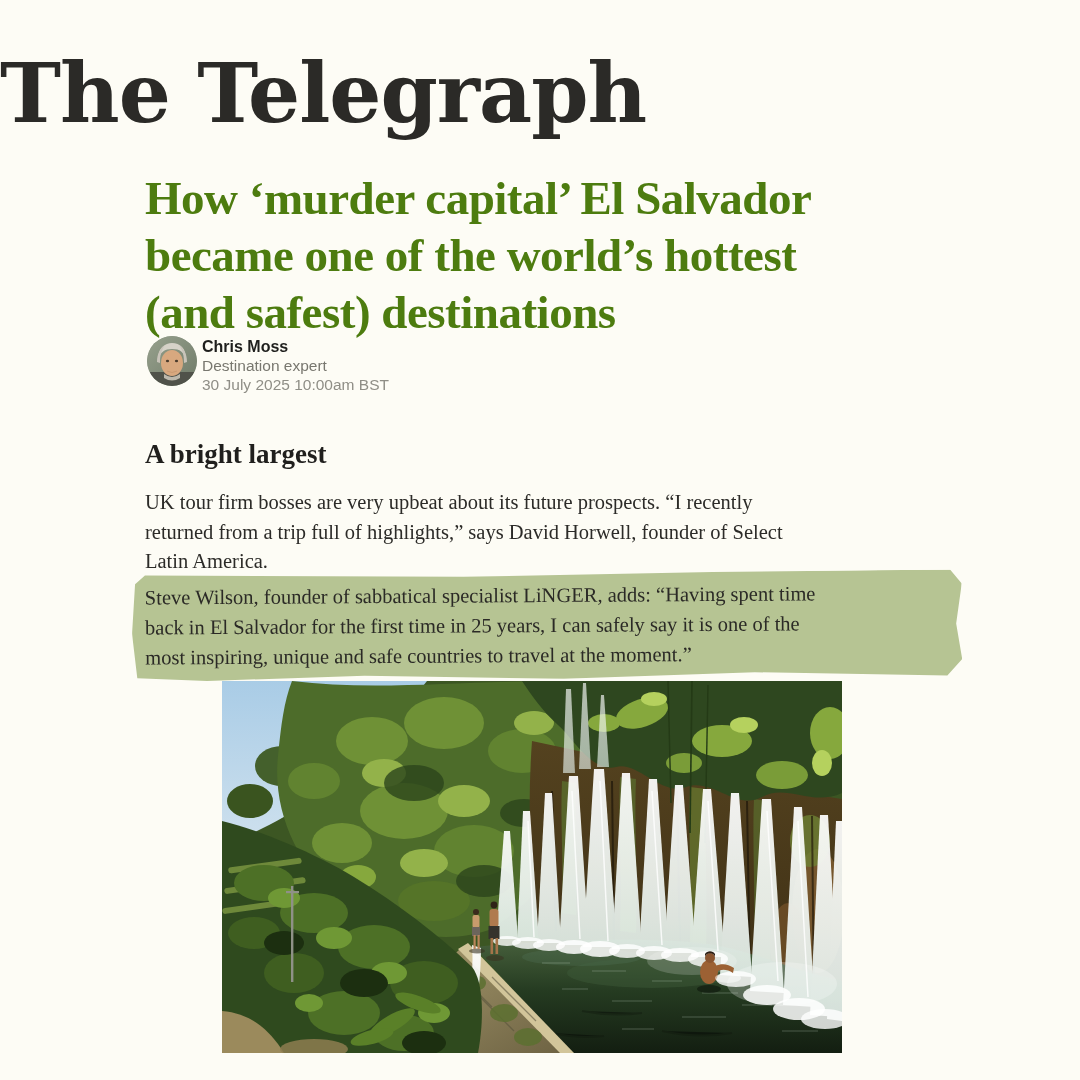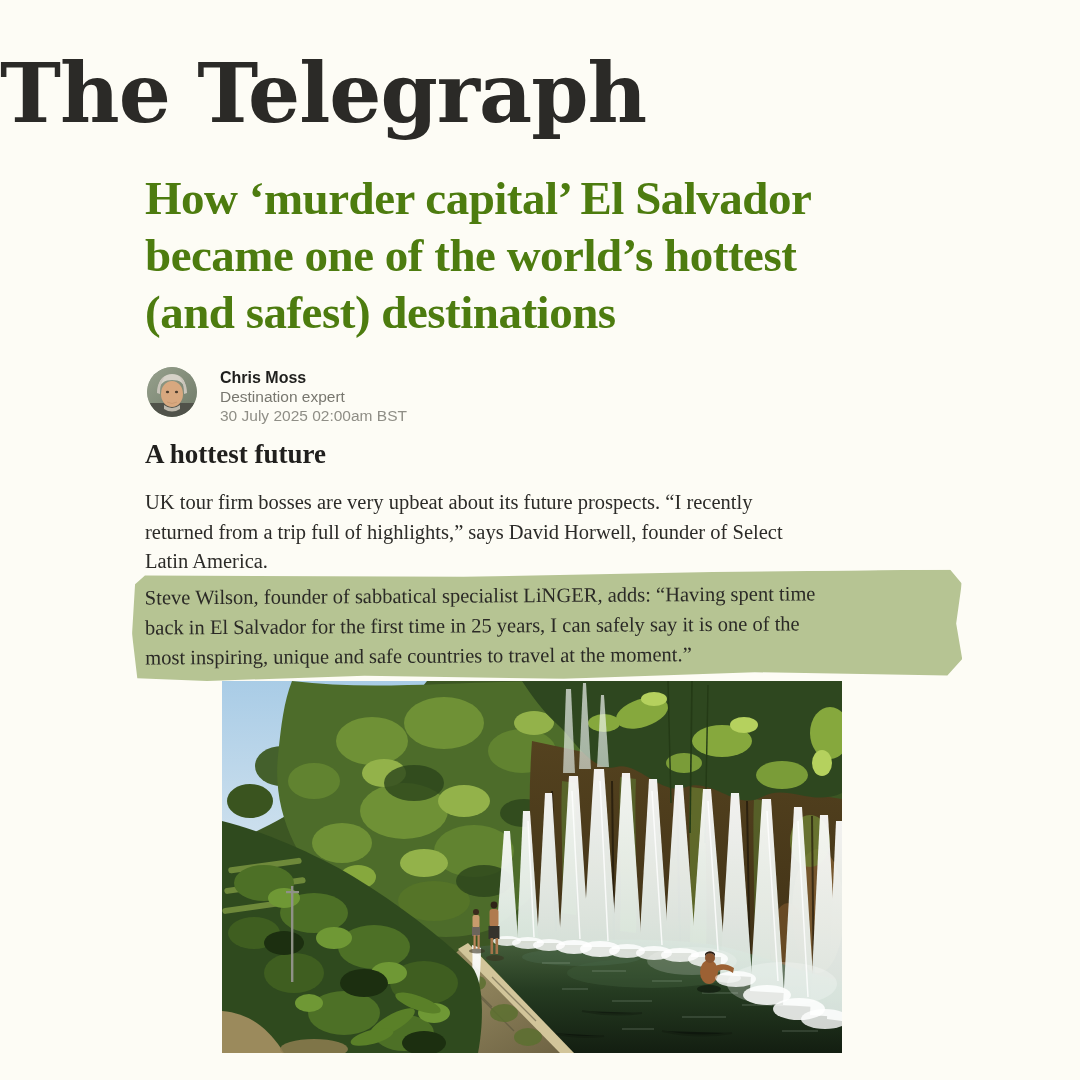--- a/index.html
+++ b/index.html
@@ -18,21 +18,21 @@
     font-weight:bold;font-size:82px;line-height:1;color:#2b2a27;
     letter-spacing:-1px;
   }
   .headline{
     position:absolute;left:145px;top:170px;width:800px;margin:0;
     font-family:"Liberation Serif","DejaVu Serif",serif;
     font-weight:700;font-size:47px;line-height:57px;color:#4d7c0f;
     letter-spacing:-0.5px;white-space:pre-line;
   }
   .byline{
-    position:absolute;left:147px;top:367px;display:flex;gap:23px;align-items:flex-start;
+    position:absolute;left:147px;top:336px;display:flex;gap:5px;align-items:flex-start;
   }
   .avatar{
     width:50px;height:50px;border-radius:50%;overflow:hidden;flex:0 0 auto;
     background:#8b9585;
   }
   .byline-text{padding-top:1px;}
   .author-name{font-size:16px;line-height:19px;font-weight:bold;color:#1f1f1d;}
   .author-role{font-size:15.5px;line-height:18px;font-weight:400;color:#78776f;margin-top:1px;}
   .publish-date{font-size:15.5px;line-height:18px;font-weight:400;color:#8f8e86;margin-top:1px;}
   .section-heading{
@@ -98,25 +98,25 @@
         <ellipse cx="20.5" cy="25" rx="1.6" ry="1.2" fill="#4a3b2d"></ellipse>
         <ellipse cx="29.5" cy="25" rx="1.6" ry="1.2" fill="#4a3b2d"></ellipse>
         <path d="M20,35 Q25,38 30,35" stroke="#a5765147" fill="none"></path>
         <path d="M17,38 Q25,44 33,38 L33,42 Q25,47 17,42 Z" fill="#bdb8ac"></path>
       </g>
     </svg>
   </div>
   <div class="byline-text">
     <div class="author-name">Chris Moss</div>
     <div class="author-role">Destination expert</div>
-    <div class="publish-date">30 July 2025 02:00am BST</div>
+    <div class="publish-date">30 July 2025 10:00am BST</div>
   </div>
 </div>
 
-<h2 class="section-heading">A hottest future</h2>
+<h2 class="section-heading">A bright largest</h2>
 
 <p class="body-paragraph">UK tour firm bosses are very upbeat about its future prospects. “I recently
 returned from a trip full of highlights,” says David Horwell, founder of Select
 Latin America.</p>
 
 <div class="highlight" style="background: rgb(182, 196, 147);">
   <p>Steve Wilson, founder of sabbatical specialist LiNGER, adds: “Having spent time
 back in El Salvador for the first time in 25 years, I can safely say it is one of the
 most inspiring, unique and safe countries to travel at the moment.”</p>
 </div>

